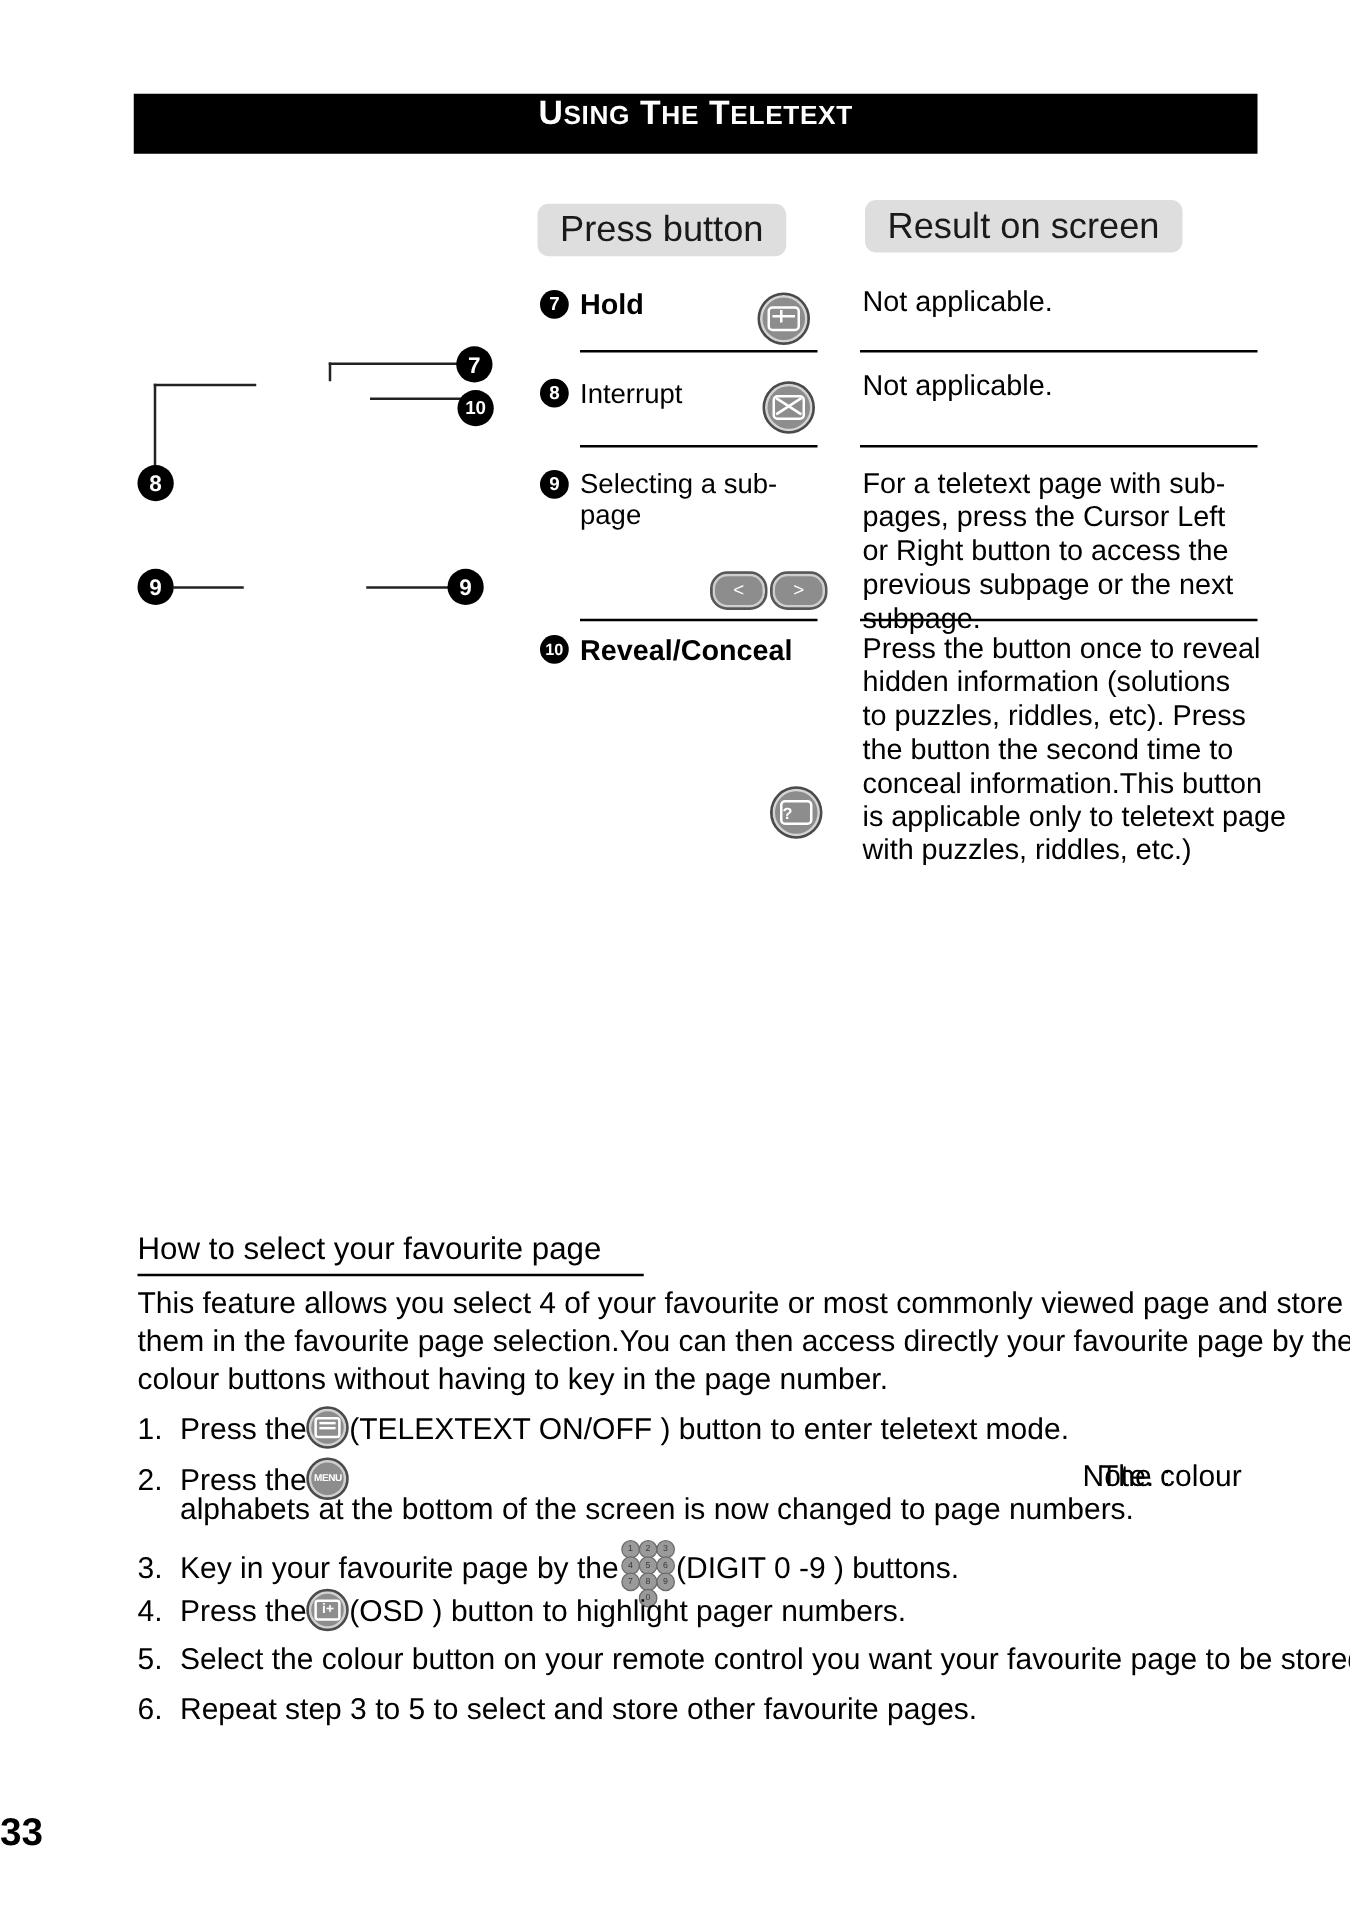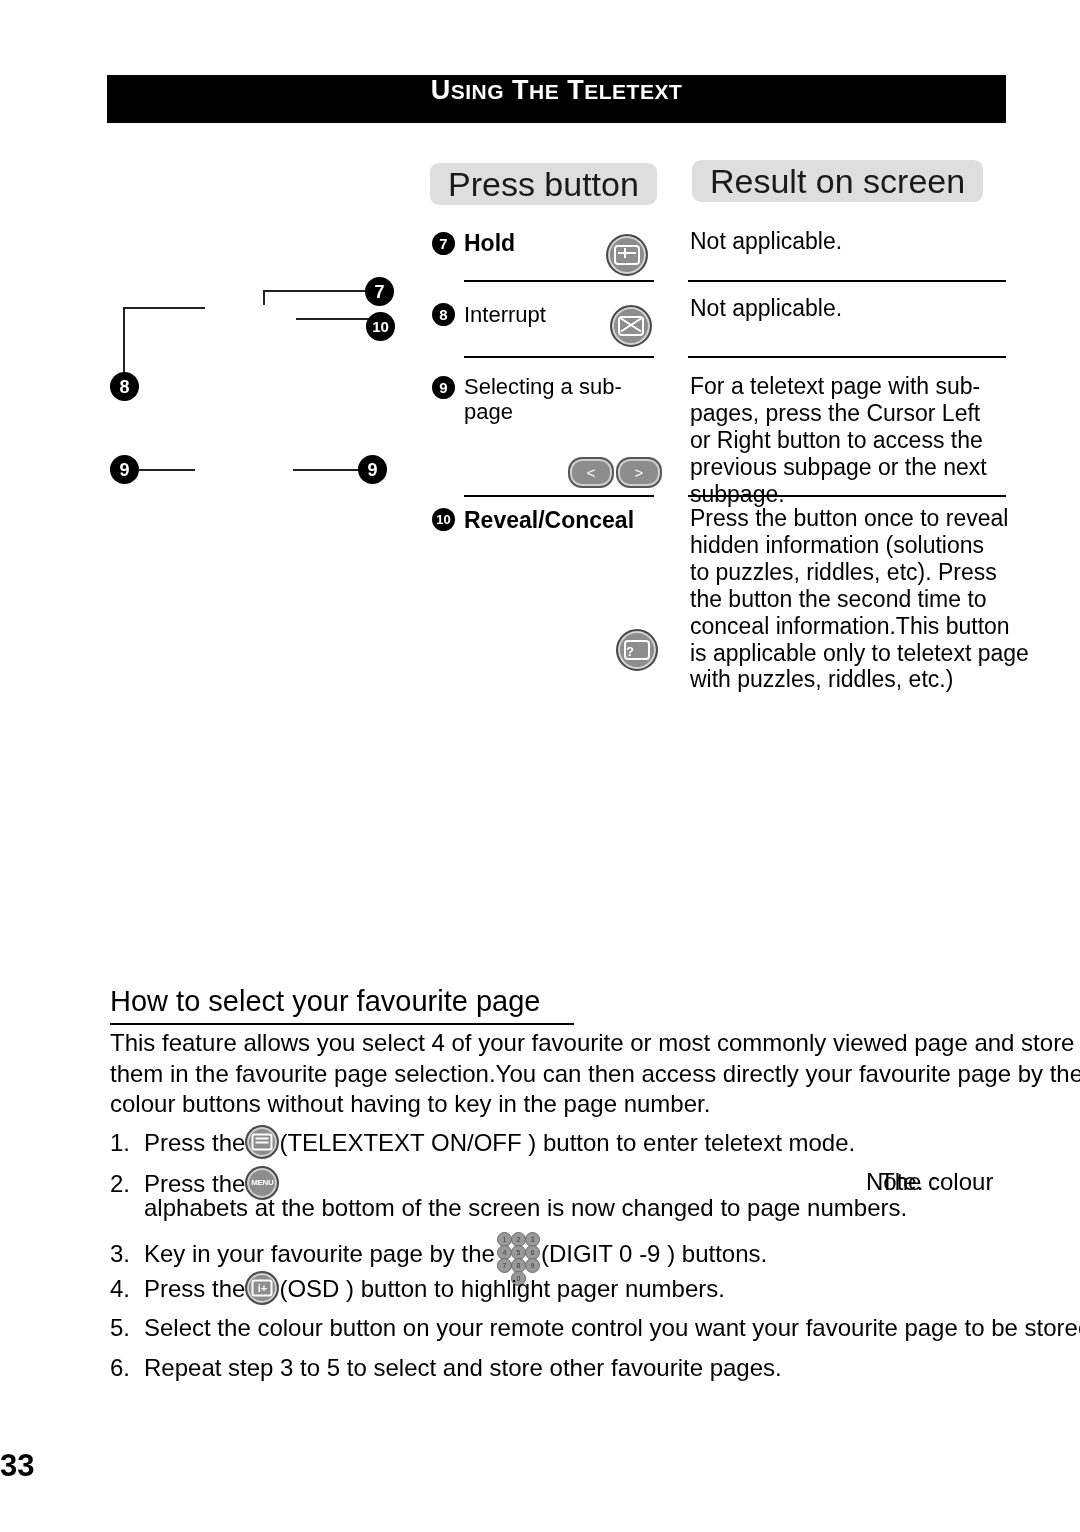--- a/index.html
+++ b/index.html
@@ -28,21 +28,21 @@
   #banner .cap{font-size:27px;}
   #banner .sc{font-size:21px;}
 
   
   .pill{
     position:absolute;
     background:#dedede;
     border-radius:9px;
     display:flex;align-items:center;
     padding:0 18px;
-    font-size:34px;
+    font-size:29px;
     color:#1a1a1a;
     height:42px;
     white-space:nowrap;
   }
   #pill-press{left:430px;top:163px;}
   #pill-result{left:692px;top:160px;}
 
   
   #table{position:absolute;left:0;top:0;width:1080px;height:700px;}
 
@@ -131,21 +131,21 @@
     font-size:18px;font-weight:bold;
     display:flex;align-items:center;justify-content:center;
     line-height:1;
   }
   .cnum.wide{font-size:15px;}
   .lead{position:absolute;background:#222;}
 
   
   #favsec{position:absolute;left:110px;top:985px;width:980px;}
   #fav-heading{
-    font-size:29px;
+    font-size:25px;
     color:#000;
     display:inline-block;
     border-bottom:2px solid #000;
     padding-bottom:5px;
     padding-right:34px;
     white-space:nowrap;
   }
   #fav-para{
     position:absolute;left:110px;top:1028px;width:1010px;
     font-size:24px;line-height:1.28;

